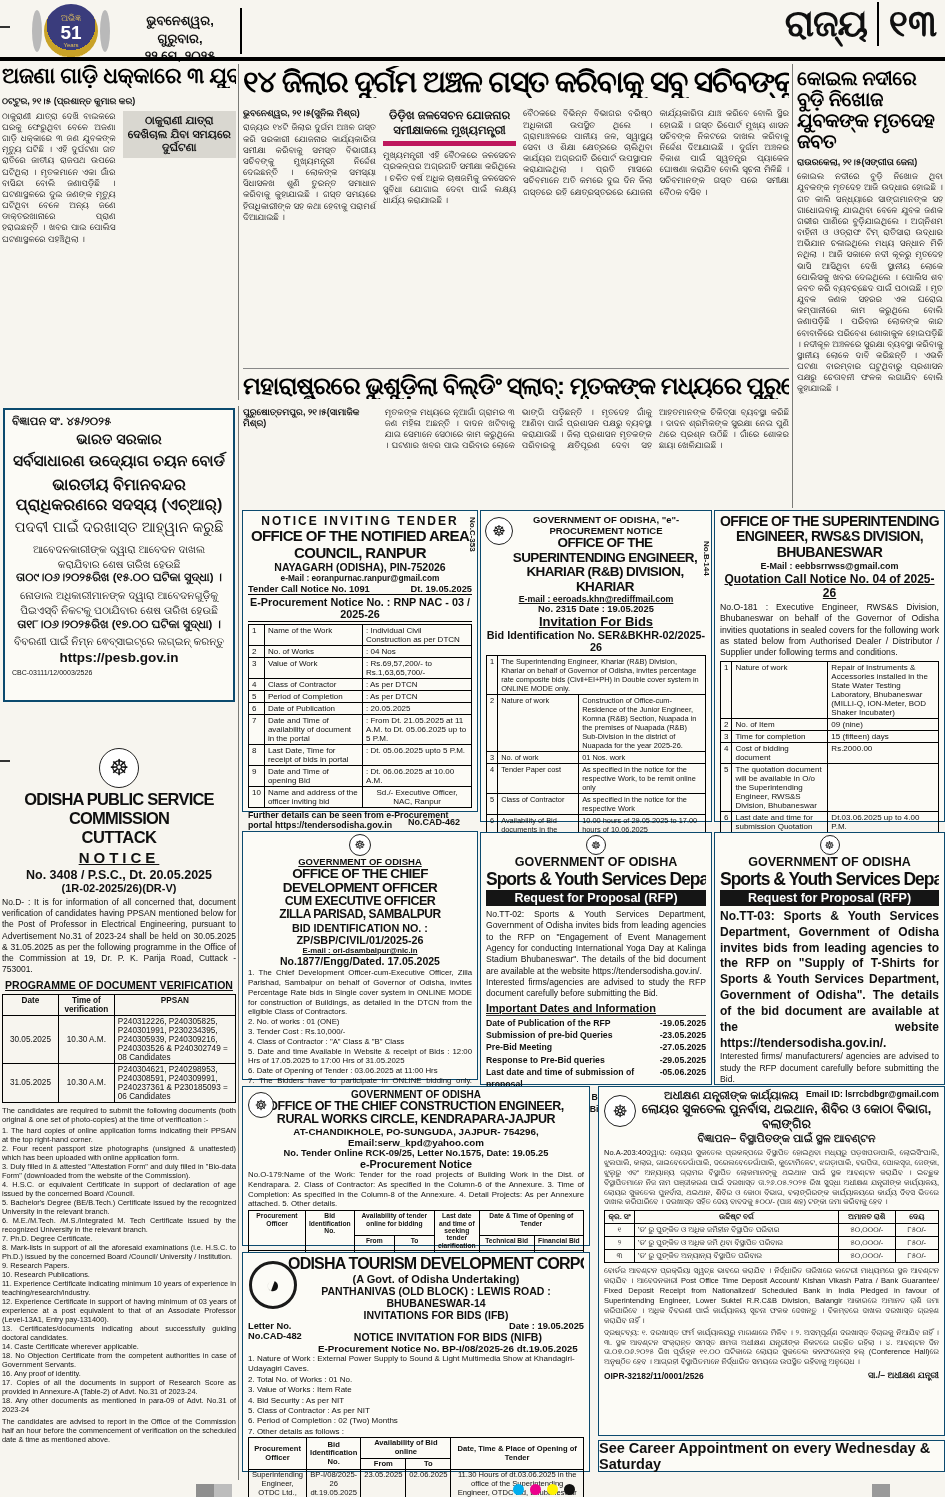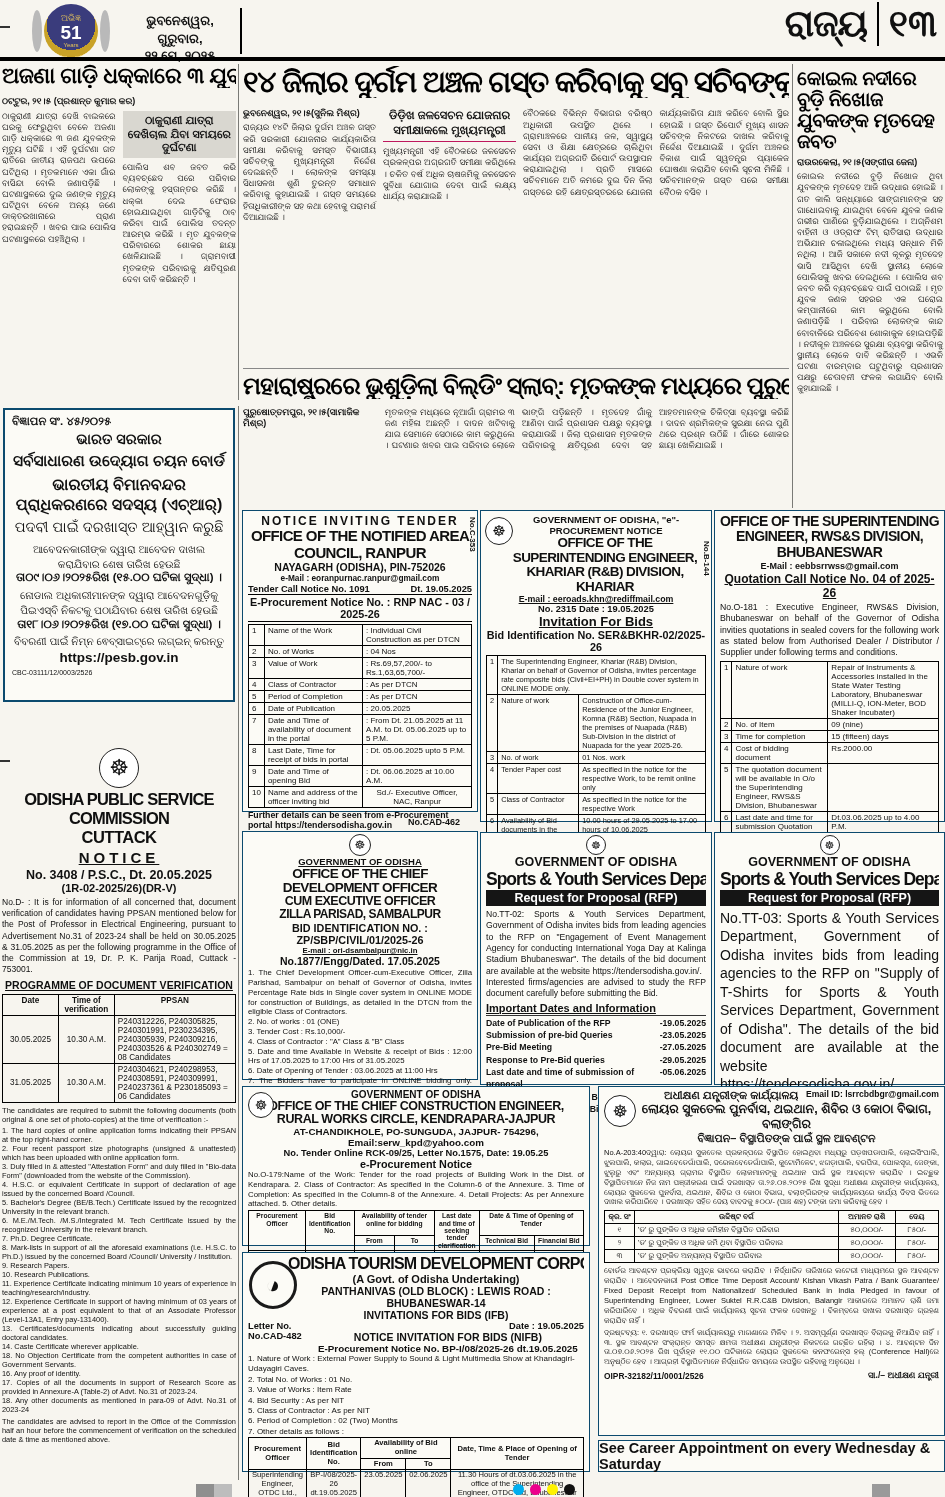--- a/index.html
+++ b/index.html
@@ -70,34 +70,33 @@
   <div class="rule-h" style="left:243px;top:368px;width:546px;height:1px;background:#888;"></div>
   <div class="rule-h" style="left:0px;top:508px;width:238px;height:0px;"></div>
 
   <div class="abs" style="left:2px;top:64px;width:234px;height:340px;">
     <div class="headline nowrap" style="font-size:22px;">ଅଜଣା ଗାଡ଼ି ଧକ୍କାରେ ୩ ଯୁବକଙ୍କ ମୃତ୍ୟୁ</div>
     <div class="dateline" style="margin-top:8px;">ଠଟ୍ଟୁର, ୨୧।୫ (ପ୍ରଶାନ୍ତ କୁମାର କର)</div>
     <div class="cols" style="margin-top:4px;">
       <div class="body-txt" style="width:50%;">ଠାକୁରାଣୀ ଯାତ୍ରା ଦେଖି ବାଇକରେ ଘରକୁ ଫେରୁଥିବା ବେଳେ ଅଜଣା ଗାଡ଼ି ଧକ୍କାରେ ୩ ଜଣ ଯୁବକଙ୍କ ମୃତ୍ୟୁ ଘଟିଛି । ଏହି ଦୁର୍ଘଟଣା ଗତ ରାତିରେ ଜାତୀୟ ରାଜପଥ ଉପରେ ଘଟିଥିଲା । ମୃତକମାନେ ଏକା ଗାଁର ବାସିନ୍ଦା ବୋଲି ଜଣାପଡ଼ିଛି । ଘଟଣାସ୍ଥଳରେ ଦୁଇ ଜଣଙ୍କ ମୃତ୍ୟୁ ଘଟିଥିବା ବେଳେ ଅନ୍ୟ ଜଣେ ଡାକ୍ତରଖାନାରେ ପ୍ରାଣ ହରାଇଛନ୍ତି । ଖବର ପାଇ ପୋଲିସ ଘଟଣାସ୍ଥଳରେ ପହଞ୍ଚିଥିଲା ।</div>
       <div style="width:50%;">
         <div class="graybox">ଠାକୁରାଣୀ ଯାତ୍ରା ଦେଖିଚାଲ ଯିବା ସମୟରେ ଦୁର୍ଘଟଣା</div>
-        <div class="body-txt" style="margin-top:4px;">ପୋଲିସ ଶବ ଜବତ କରି ବ୍ୟବଚ୍ଛେଦ ପରେ ପରିବାର ଲୋକଙ୍କୁ ହସ୍ତାନ୍ତର କରିଛି । ଧକ୍କା ଦେଇ ଫେରାର ହୋଇଯାଇଥିବା ଗାଡ଼ିଟିକୁ ଠାବ କରିବା ପାଇଁ ପୋଲିସ ତଦନ୍ତ ଆରମ୍ଭ କରିଛି । ମୃତ ଯୁବକଙ୍କ ପରିବାରରେ ଶୋକର ଛାୟା ଖେଳିଯାଇଛି । ଗ୍ରାମବାସୀ ମୃତକଙ୍କ ପରିବାରକୁ କ୍ଷତିପୂରଣ ଦେବା ଦାବି କରିଛନ୍ତି ।</div>
       </div>
     </div>
   </div>
 
   <div class="abs" style="left:243px;top:66px;width:546px;height:300px;">
     <div class="headline nowrap ctr" style="font-size:30px;letter-spacing:-1.5px;">୧୪ ଜିଲାର ଦୁର୍ଗମ ଅଞ୍ଚଳ ଗସ୍ତ କରିବାକୁ ସବୁ ସଚିବଙ୍କୁ ନିର୍ଦ୍ଦେଶ</div>
     <div class="cols" style="margin-top:10px;">
       <div style="width:25%;">
         <div class="dateline">ଭୁବନେଶ୍ୱର, ୨୧।୫(ସୁନିଲ ମିଶ୍ର)</div>
         <div class="body-txt" style="margin-top:3px;">ରାଜ୍ୟର ୧୪ଟି ଜିଲାର ଦୁର୍ଗମ ଅଞ୍ଚଳ ଗସ୍ତ କରି ସରକାରୀ ଯୋଜନାର କାର୍ଯ୍ୟକାରିତା ସମୀକ୍ଷା କରିବାକୁ ସମସ୍ତ ବିଭାଗୀୟ ସଚିବଙ୍କୁ ମୁଖ୍ୟମନ୍ତ୍ରୀ ନିର୍ଦ୍ଦେଶ ଦେଇଛନ୍ତି । ଲୋକଙ୍କ ସମସ୍ୟା ସିଧାସଳଖ ଶୁଣି ତୁରନ୍ତ ସମାଧାନ କରିବାକୁ କୁହାଯାଇଛି । ଗସ୍ତ ସମୟରେ ହିତାଧିକାରୀଙ୍କ ସହ କଥା ହେବାକୁ ପରାମର୍ଶ ଦିଆଯାଇଛି ।</div>
       </div>
       <div style="width:25%;">
-        <div class="b ctr" style="font-size:11.5px;line-height:1.3;border-bottom:1px solid #be185d;padding-bottom:3px;">ଡିଡ଼ିଖ ଜଳସେଚନ ଯୋଜନାର ସମୀକ୍ଷାକଲେ ମୁଖ୍ୟମନ୍ତ୍ରୀ</div>
+        <div class="b ctr" style="font-size:11.5px;line-height:1.3;border-bottom:5px solid #be185d;padding-bottom:3px;">ଡିଡ଼ିଖ ଜଳସେଚନ ଯୋଜନାର ସମୀକ୍ଷାକଲେ ମୁଖ୍ୟମନ୍ତ୍ରୀ</div>
         <div class="body-txt" style="margin-top:4px;">ମୁଖ୍ୟମନ୍ତ୍ରୀ ଏହି ବୈଠକରେ ଜଳସେଚନ ପ୍ରକଳ୍ପର ଅଗ୍ରଗତି ସମୀକ୍ଷା କରିଥିଲେ । ଚଳିତ ବର୍ଷ ଅଧିକ ଚାଷଜମିକୁ ଜଳସେଚନ ସୁବିଧା ଯୋଗାଇ ଦେବା ପାଇଁ ଲକ୍ଷ୍ୟ ଧାର୍ଯ୍ୟ କରାଯାଇଛି ।</div>
       </div>
       <div class="body-txt" style="width:50%;column-count:2;column-gap:7px;">ବୈଠକରେ ବିଭିନ୍ନ ବିଭାଗର ବରିଷ୍ଠ ଅଧିକାରୀ ଉପସ୍ଥିତ ଥିଲେ । ଗ୍ରାମାଞ୍ଚଳରେ ପାନୀୟ ଜଳ, ସ୍ୱାସ୍ଥ୍ୟ ସେବା ଓ ଶିକ୍ଷା କ୍ଷେତ୍ରରେ ଚାଲିଥିବା କାର୍ଯ୍ୟର ଅଗ୍ରଗତି ରିପୋର୍ଟ ଉପସ୍ଥାପନ କରାଯାଇଥିଲା । ପ୍ରତି ମାସରେ ସଚିବମାନେ ଅତି କମରେ ଦୁଇ ଦିନ ଜିଲା ଗସ୍ତରେ ରହି କ୍ଷେତ୍ରସ୍ତରରେ ଯୋଜନା କାର୍ଯ୍ୟକାରିତା ଯାଞ୍ଚ କରିବେ ବୋଲି ସ୍ଥିର ହୋଇଛି । ଗସ୍ତ ରିପୋର୍ଟ ମୁଖ୍ୟ ଶାସନ ସଚିବଙ୍କ ନିକଟରେ ଦାଖଲ କରିବାକୁ ନିର୍ଦ୍ଦେଶ ଦିଆଯାଇଛି । ଦୁର୍ଗମ ଅଞ୍ଚଳର ବିକାଶ ପାଇଁ ସ୍ୱତନ୍ତ୍ର ପ୍ୟାକେଜ ଘୋଷଣା କରାଯିବ ବୋଲି ସୂଚନା ମିଳିଛି । ସଚିବମାନଙ୍କ ଗସ୍ତ ପରେ ସମୀକ୍ଷା ବୈଠକ ବସିବ ।</div>
     </div>
   </div>
 
   <div class="abs" style="left:797px;top:68px;width:146px;height:438px;">
     <div class="headline" style="font-size:19.5px;">କୋଇଲ ନଦୀରେ ବୁଡ଼ି ନିଖୋଜ ଯୁବକଙ୍କ ମୃତଦେହ ଜବତ</div>
     <div class="dateline" style="margin-top:5px;">ରାଉରକେଲା, ୨୧।୫(ସଙ୍ଗୀତା ଜେନା)</div>
     <div class="body-txt" style="margin-top:3px;">କୋଇଲ ନଦୀରେ ବୁଡ଼ି ନିଖୋଜ ଥିବା ଯୁବକଙ୍କ ମୃତଦେହ ଆଜି ଉଦ୍ଧାର ହୋଇଛି । ଗତ କାଲି ସନ୍ଧ୍ୟାରେ ସାଙ୍ଗମାନଙ୍କ ସହ ଗାଧୋଇବାକୁ ଯାଇଥିବା ବେଳେ ଯୁବକ ଜଣକ ଗଭୀର ପାଣିରେ ବୁଡ଼ିଯାଇଥିଲେ । ଅଗ୍ନିଶମ ବାହିନୀ ଓ ଓଡ୍ରାଫ ଟିମ୍ ରାତିସାରା ଉଦ୍ଧାର ଅଭିଯାନ ଚଳାଇଥିଲେ ମଧ୍ୟ ସନ୍ଧାନ ମିଳି ନଥିଲା । ଆଜି ସକାଳେ ନଦୀ କୂଳରୁ ମୃତଦେହ ଭାସି ଆସିଥିବା ଦେଖି ସ୍ଥାନୀୟ ଲୋକେ ପୋଲିସକୁ ଖବର ଦେଇଥିଲେ । ପୋଲିସ ଶବ ଜବତ କରି ବ୍ୟବଚ୍ଛେଦ ପାଇଁ ପଠାଇଛି । ମୃତ ଯୁବକ ଜଣକ ସହରର ଏକ ଘରୋଇ କମ୍ପାନୀରେ କାମ କରୁଥିଲେ ବୋଲି ଜଣାପଡ଼ିଛି । ପରିବାର ଲୋକଙ୍କ କାନ୍ଦ ବୋବାଳିରେ ପରିବେଶ ଶୋକାକୁଳ ହୋଇପଡ଼ିଛି । ନଦୀକୂଳ ଅଞ୍ଚଳରେ ସୁରକ୍ଷା ବ୍ୟବସ୍ଥା କରିବାକୁ ସ୍ଥାନୀୟ ଲୋକେ ଦାବି କରିଛନ୍ତି । ଏଭଳି ଘଟଣା ବାରମ୍ବାର ଘଟୁଥିବାରୁ ପ୍ରଶାସନ ପକ୍ଷରୁ ଚେତାବନୀ ଫଳକ ଲଗାଯିବ ବୋଲି କୁହାଯାଇଛି ।</div>
@@ -444,21 +443,21 @@
         <span>Director, Sports</span>
       </span>
     </div>
   </div>
 
   <div class="box box-thin" style="left:714px;top:832px;width:231px;height:253px;padding:2px 5px;">
     <div class="emblem" style="width:18px;height:18px;font-size:11px;">☸</div>
     <div class="b ctr" style="font-size:12.5px;">GOVERNMENT OF ODISHA</div>
     <div class="b ctr nowrap" style="font-size:17.5px;letter-spacing:-1px;">Sports &amp; Youth Services Department</div>
     <div class="rfp-bar" style="font-size:12.5px;padding:1px 0;">Request for Proposal (RFP)</div>
-    <div class="jst" style="font-size:14px;line-height:1.32;margin-top:3px;">No.TT-03: Sports &amp; Youth Services Department, Government of Odisha invites bids from leading agencies to the RFP on "Supply of T-Shirts for Sports &amp; Youth Services Department, Government of Odisha". The details of the bid document are available at the website https://tendersodisha.gov.in/.</div>
+    <div class="jst" style="font-size:12px;line-height:1.32;margin-top:3px;font-weight:bold;">No.TT-03: Sports &amp; Youth Services Department, Government of Odisha invites bids from leading agencies to the RFP on "Supply of T-Shirts for Sports &amp; Youth Services Department, Government of Odisha". The details of the bid document are available at the website https://tendersodisha.gov.in/.</div>
     <div class="jst" style="font-size:8.6px;line-height:1.32;">Interested firms/ manufacturers/ agencies are advised to study the RFP document carefully before submitting the Bid.</div>
     <div class="b" style="font-size:11px;text-decoration:underline;margin-top:2px;">Important Dates and Information</div>
     <div style="margin-top:1px;border-top:1px solid #333;padding-top:1px;">
       <div class="drow">
           <span>Date of Publication of the RFP</span>
           <span>-19.05.2025</span>
         </div>
       <div class="drow">
           <span>Submission of pre-bid Queries</span>
           <span>-23.05.2025</span>

